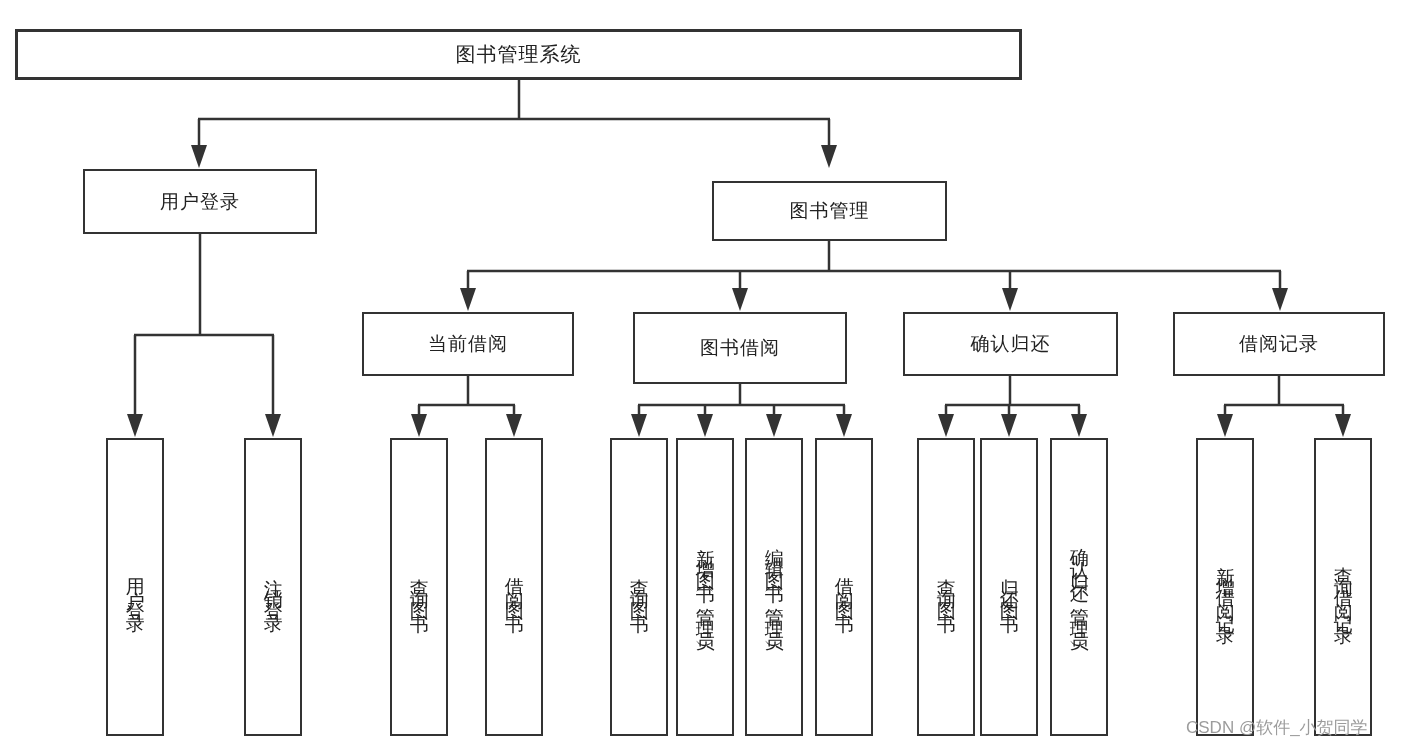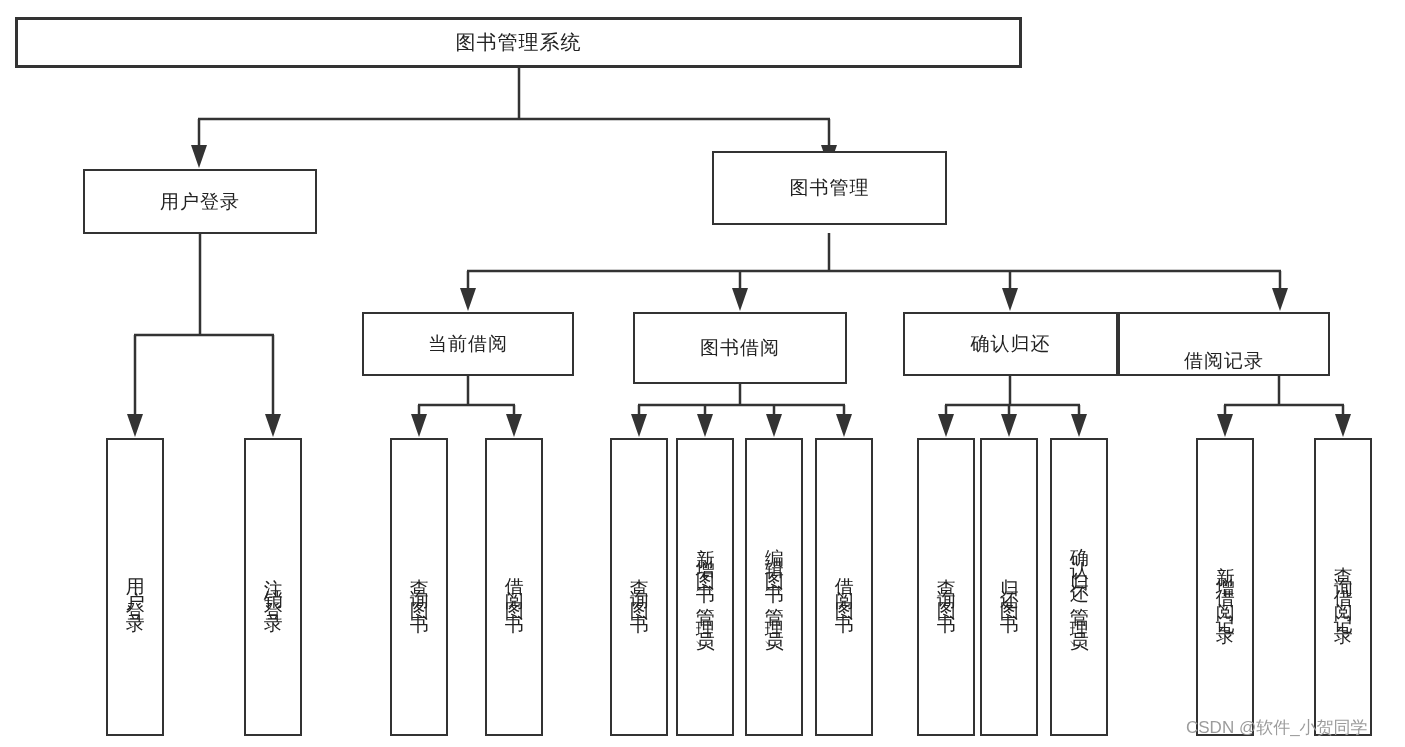--- a/index.html
+++ b/index.html
@@ -12,21 +12,21 @@
   }
   #wires{position:absolute;left:0;top:0;width:1405px;height:747px;}
   .box{
     position:absolute;
     background:#ffffff;
     border:2.5px solid #333333;
     box-sizing:border-box;
     display:flex;align-items:center;justify-content:center;
     color:#222222;
   }
-  .box.root{border-width:3px;}
+  .box.root{border-width:3px;margin-top:12px;}
   .box.root span{font-size:20px;letter-spacing:1px;}
   .box.h span{font-size:19px;letter-spacing:1px;}
   .box.v span{
     writing-mode:vertical-rl;
     text-orientation:mixed;
     font-size:19px;
     line-height:1.3;
     letter-spacing:12px;
   }
   #watermark{
@@ -110,34 +110,34 @@
     </g>
   </svg>
 
   <div class="box root" style="left:15px;top:17px;width:1007px;height:51px;">
     <span>图书管理系统</span>
   </div>
 
   <div class="box h" style="left:83px;top:169px;width:234px;height:65px;">
     <span>用户登录</span>
   </div>
-  <div class="box h" style="left:712px;top:151px;width:235px;height:74px;">
+  <div class="box h" style="left:712px;top:181px;width:235px;height:60px;">
     <span>图书管理</span>
   </div>
 
   <div class="box h" style="left:362px;top:312px;width:212px;height:64px;">
     <span>当前借阅</span>
   </div>
   <div class="box h" style="left:633px;top:312px;width:214px;height:72px;">
     <span>图书借阅</span>
   </div>
   <div class="box h" style="left:903px;top:312px;width:215px;height:64px;">
     <span>确认归还</span>
   </div>
-  <div class="box h" style="left:1118px;top:312px;width:212px;height:64px;align-items:flex-end;">
+  <div class="box h" style="left:1173px;top:312px;width:212px;height:64px;">
     <span>借阅记录</span>
   </div>
 
   <div class="box v" style="left:106px;top:438px;width:58px;height:298px;">
     <span>用户登录</span>
   </div>
   <div class="box v" style="left:244px;top:438px;width:58px;height:298px;">
     <span>注销登录</span>
   </div>
   <div class="box v" style="left:390px;top:438px;width:58px;height:298px;">

